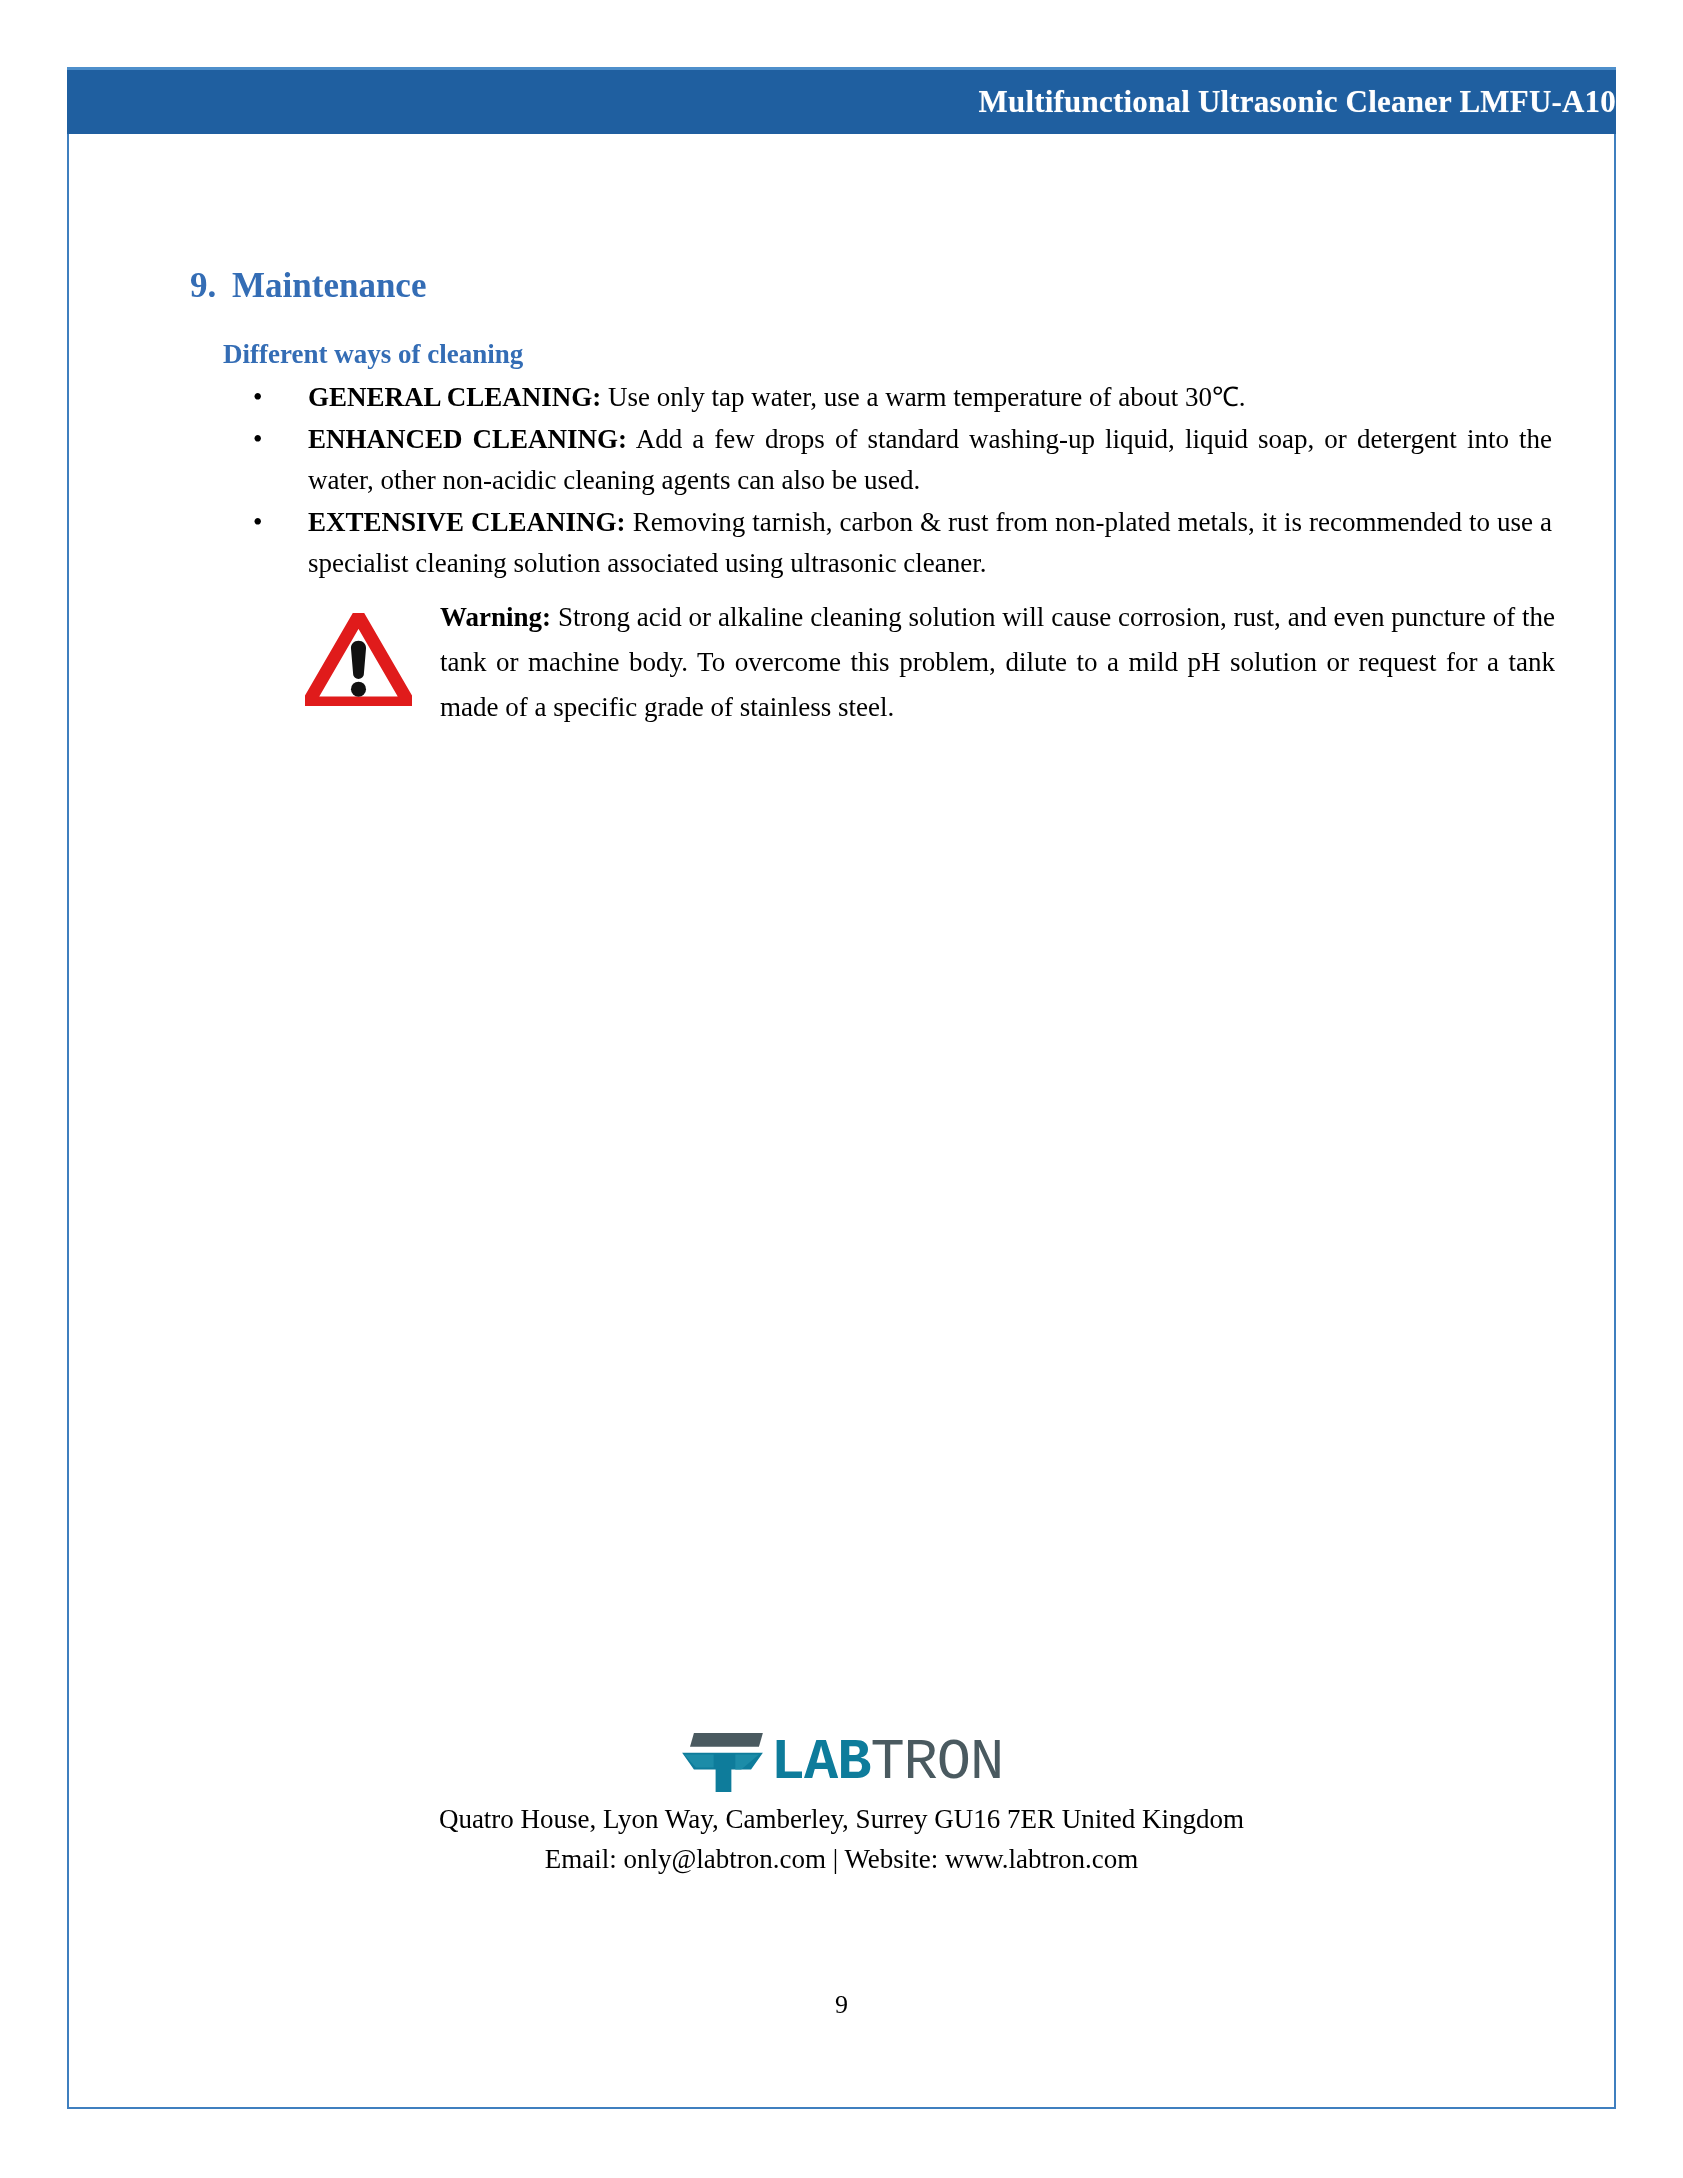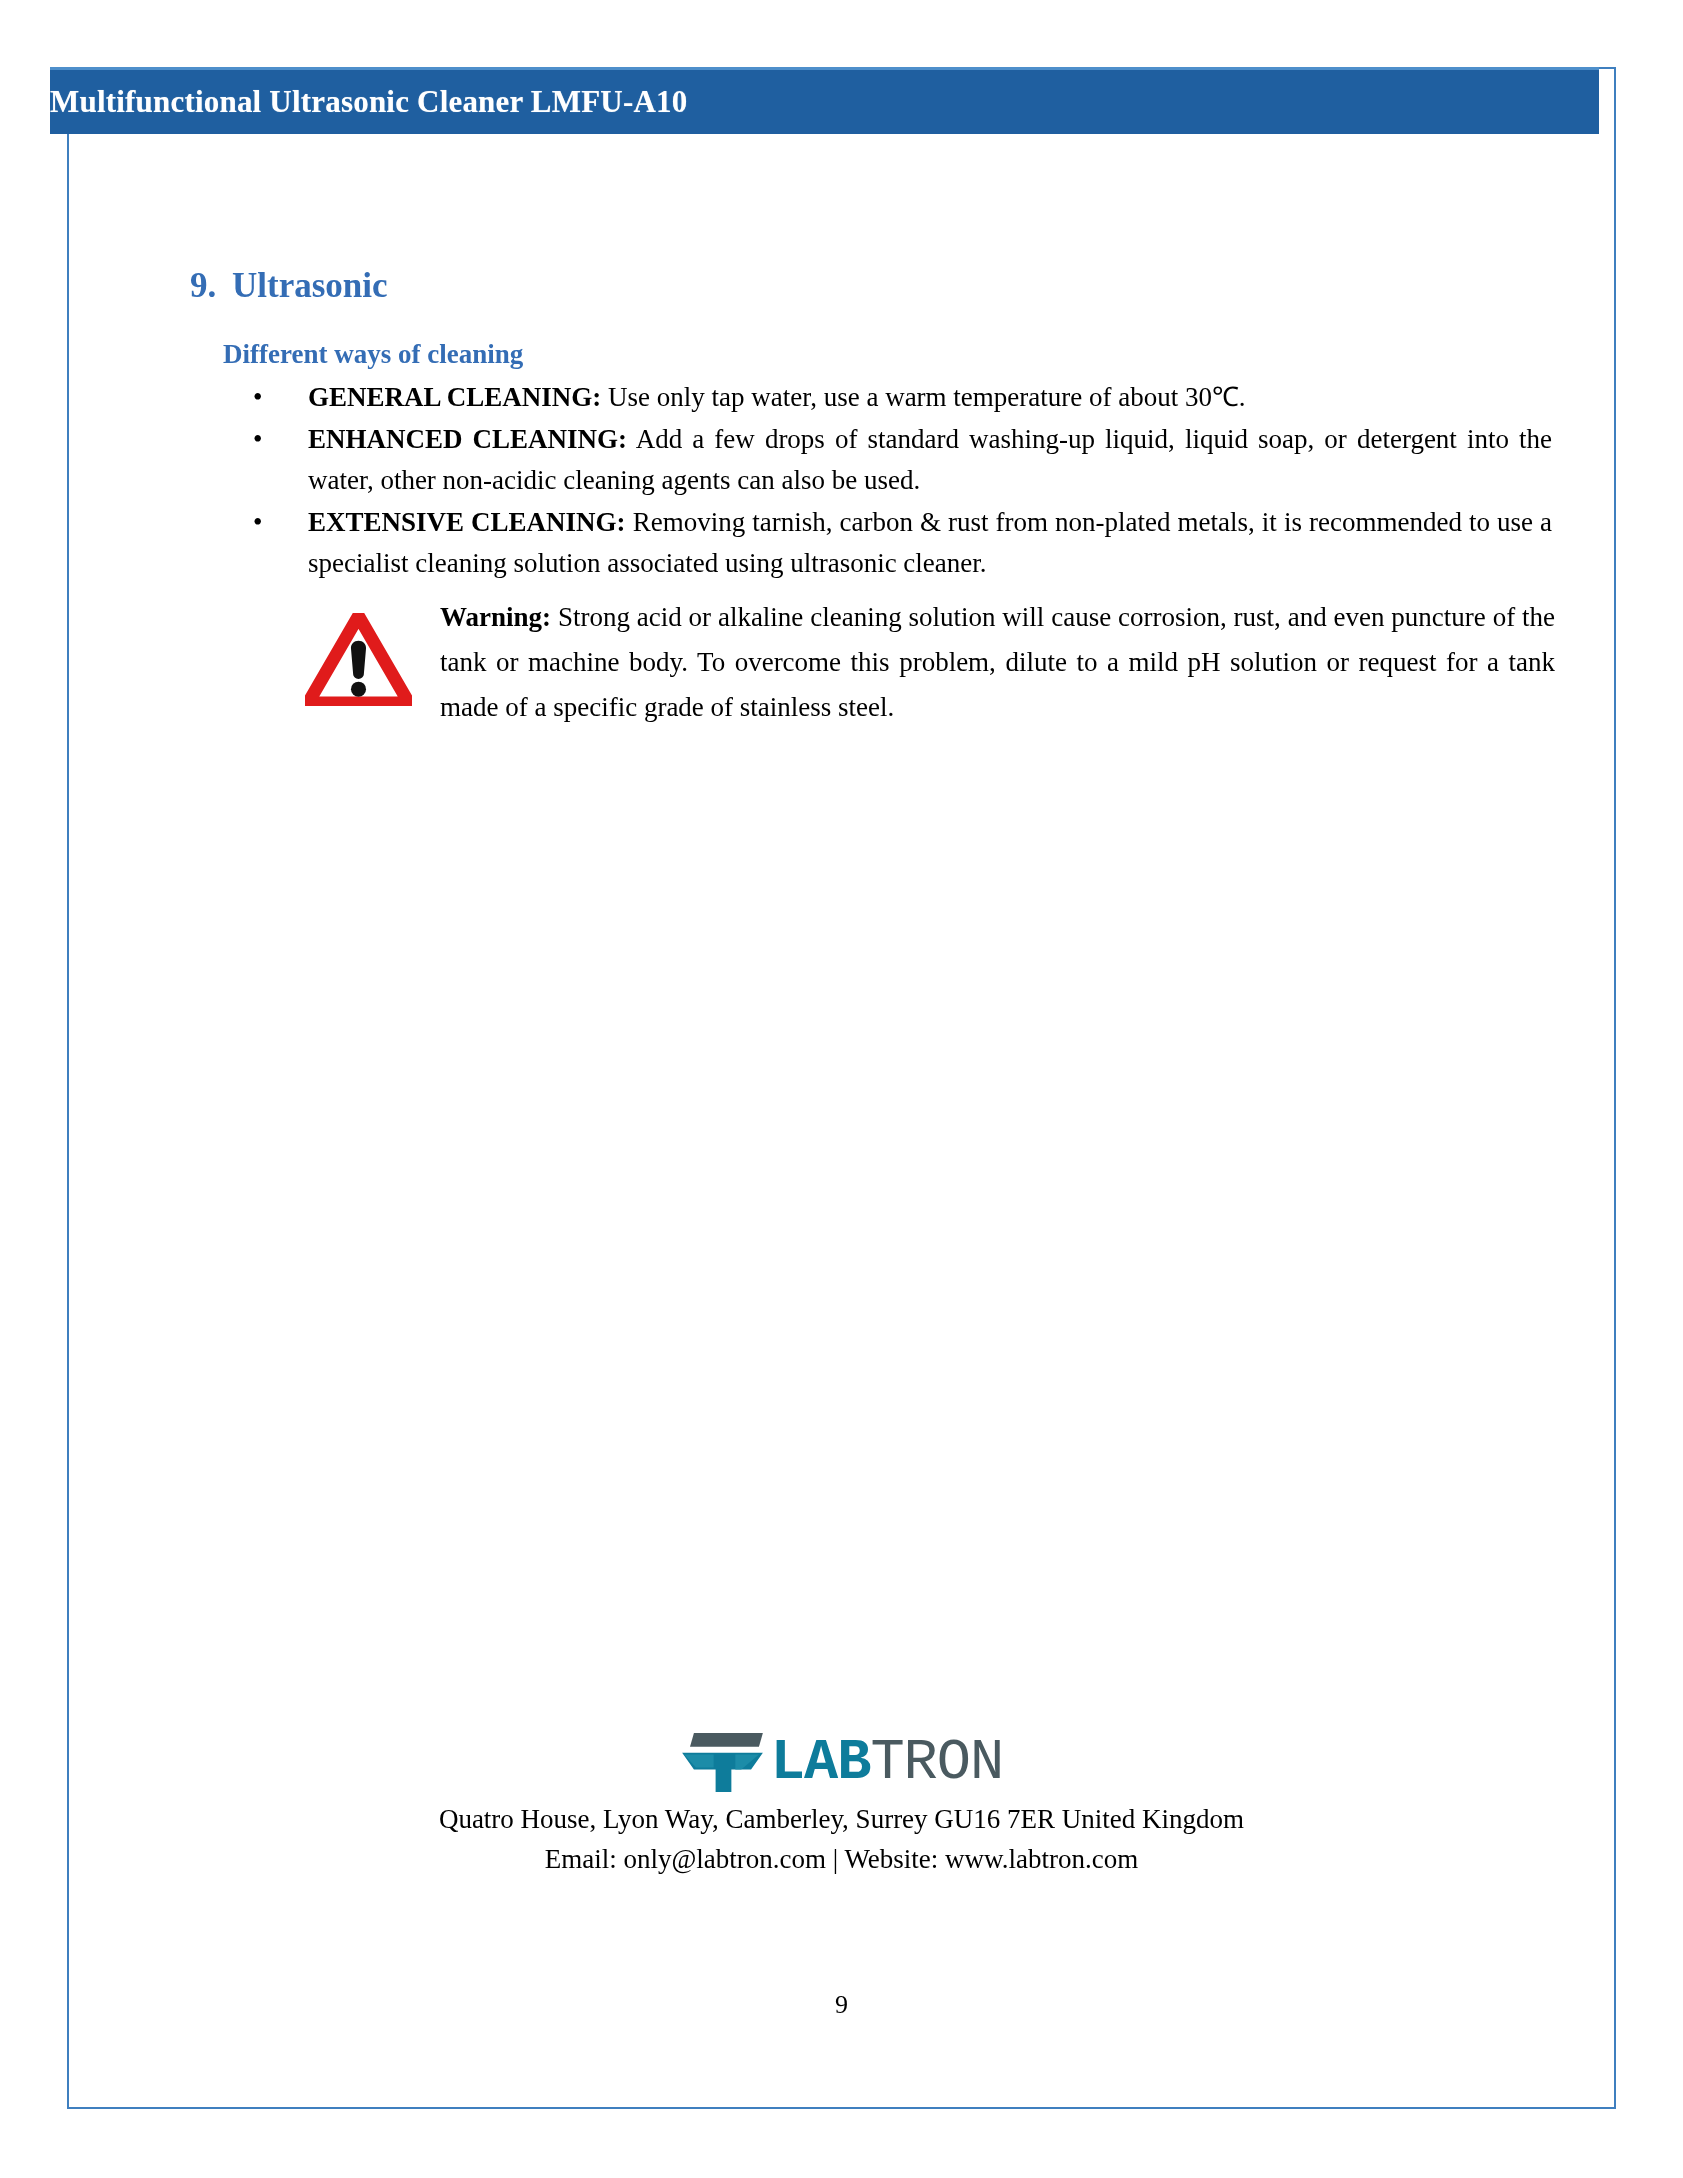--- a/index.html
+++ b/index.html
@@ -24,30 +24,30 @@
     width: 1549px;
     height: 2042px;
     border: 2px solid #3F7FBF;
     box-sizing: border-box;
     background: #ffffff;
   }
 
   
   #header-band {
     position: absolute;
-    left: 50px;
+    left: 67px;
     top: 67px;
     width: 1549px;
     height: 67px;
     background: #1F5FA0;
     border-top: 3px solid #4E8FCB;
     box-sizing: border-box;
     display: flex;
     align-items: center;
-    justify-content: flex-start;
+    justify-content: flex-end;
   }
   #header-title {
     color: #ffffff;
     font-family: "Liberation Serif", serif;
     font-weight: bold;
     font-size: 31px;
     letter-spacing: 0.2px;
     white-space: nowrap;
     text-shadow: 0 0 1px rgba(255,255,255,0.45);
   }
@@ -188,21 +188,21 @@
 <div id="page-frame"></div>
 
 <div id="header-band">
   <div id="header-title">Multifunctional Ultrasonic Cleaner LMFU-A10</div>
 </div>
 
 <div id="content">
 
   <div id="section-heading">
     <span id="section-number">9.</span>
-    <span id="section-title">Ultrasonic</span>
+    <span id="section-title">Maintenance</span>
   </div>
 
   <div id="sub-heading">Different ways of cleaning</div>
 
   <ul id="bullet-list">
 
     <li class="bullet-item">
       <span class="bullet-dot">•</span>
       <span class="lead">GENERAL CLEANING:</span><span> Use only tap water, use a warm temperature of about 30℃.</span>
     </li>

